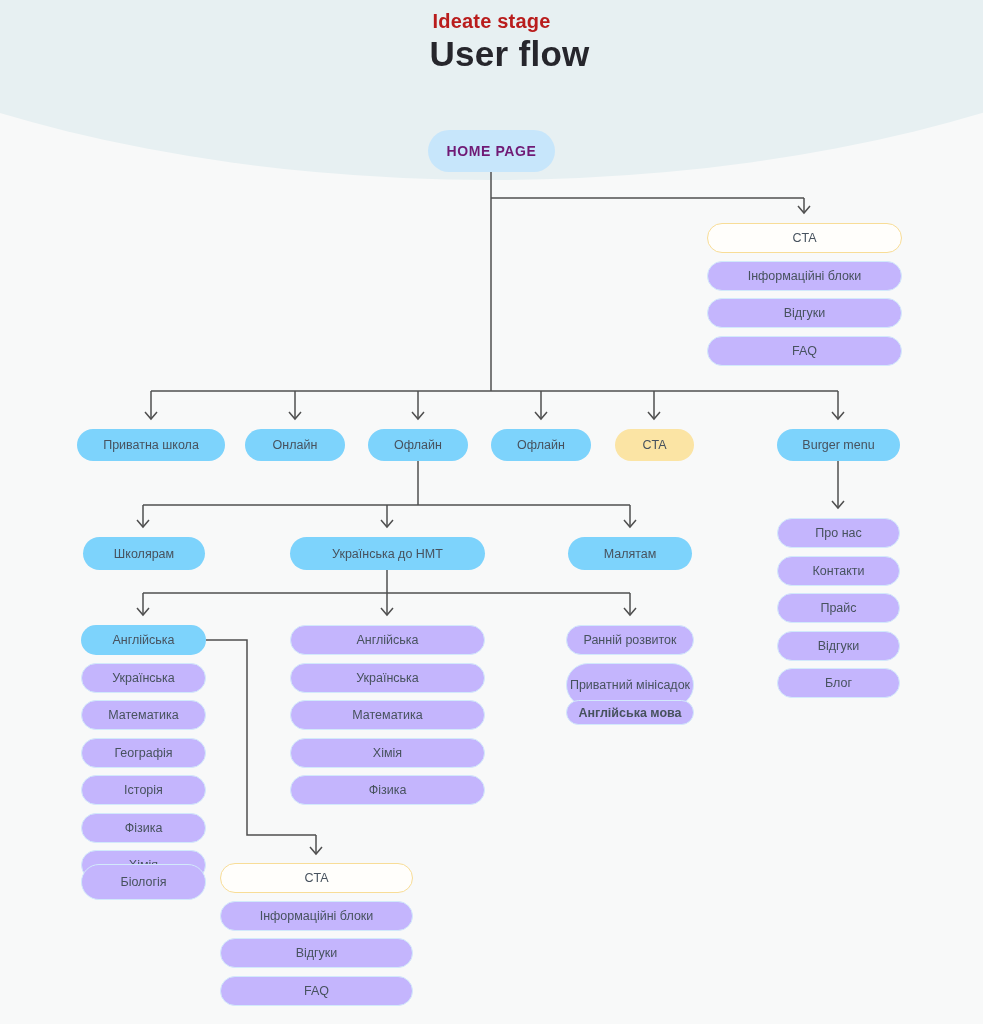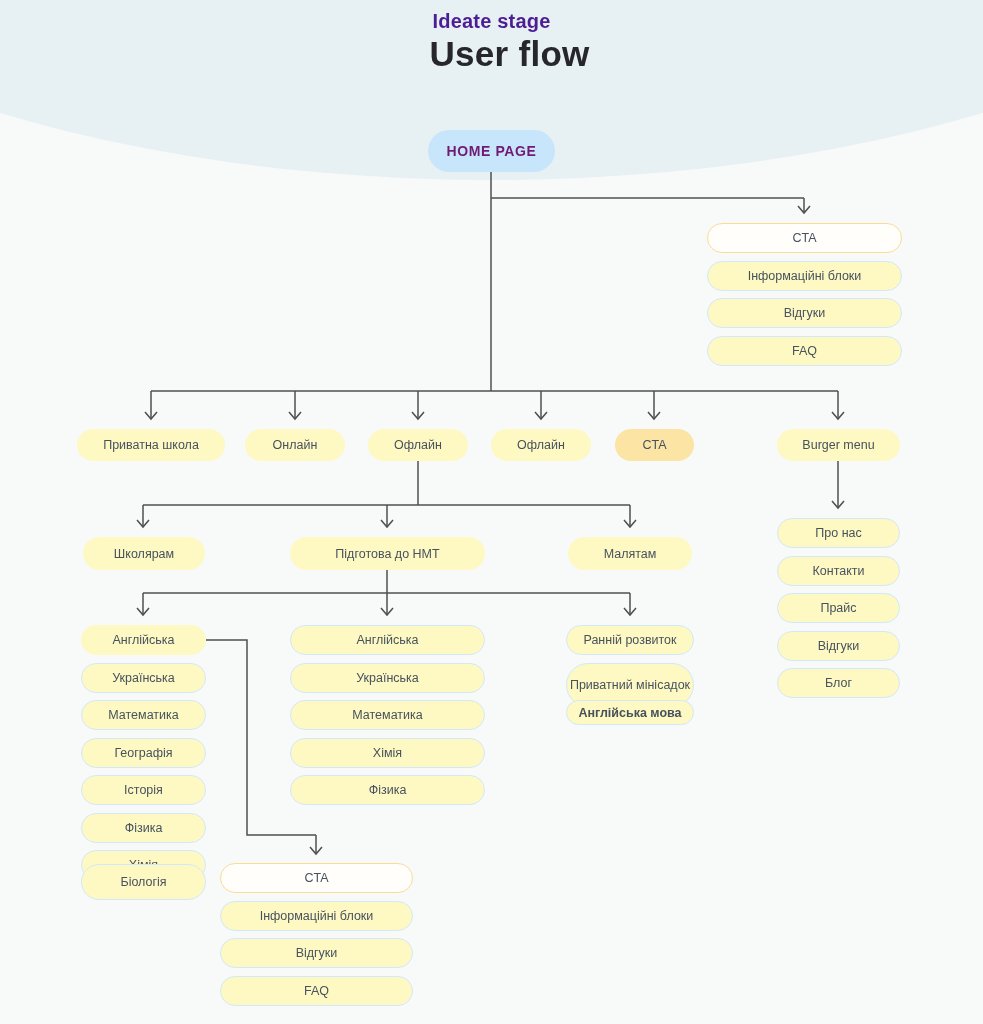--- a/index.html
+++ b/index.html
@@ -5,33 +5,33 @@
   html,body{margin:0;padding:0;background:#f8f9f9;}
   .canvas{
     position:relative;width:983px;height:1024px;overflow:hidden;
     background:#f8f9f9;font-family:"Liberation Sans",sans-serif;
   }
   .band{
     position:absolute;left:-409px;top:-646px;width:1800px;height:826px;
     border-radius:50%;background:#e7f0f2;z-index:0;
   }
   .hdr{position:absolute;left:0;right:0;text-align:center;z-index:2;}
-  .stage{top:10px;font-size:20px;font-weight:700;color:#4c1d95;letter-spacing:.2px;}
+  .stage{top:10px;font-size:20px;font-weight:700;color:#b91c1c;letter-spacing:.2px;}
   .title{top:34px;font-size:35px;font-weight:800;color:#26262c;letter-spacing:.3px;padding-left:36px;}
   .subtitle{top:86px;font-size:13px;color:#4b4b50;}
   #connector-layer{position:absolute;left:0;top:0;width:983px;height:1024px;z-index:1;}
   .conn{fill:none;stroke:#4f4f4f;stroke-width:1.5;}
   #nodes{position:absolute;left:0;top:0;width:983px;height:1024px;z-index:2;}
   .node{
     position:absolute;display:flex;align-items:center;justify-content:center;
     border-radius:9999px;font-size:12.5px;color:#47525e;box-sizing:border-box;
     white-space:nowrap;background:#fff;
   }
-  .node.filled{background:#fef9c3;}
-  .node.outline{background:#fef9c3;border:1.5px solid #d2e9fb;}
+  .node.filled{background:#7dd3fc;}
+  .node.outline{background:#c4b5fd;border:1.5px solid #d2e9fb;}
   .node.yellow-filled{background:#fbe4a4;}
   .node.yellow-outline{background:#fffefb;border:1.5px solid #f8dd97;}
   .node.root{
     background:#c7e6fb;font-weight:700;font-size:14px;color:#701a75;letter-spacing:.6px;
   }
 </style>
 </head>
 <body>
 
 <div class="canvas">
@@ -77,21 +77,21 @@
       <div class="node outline" style="left: 707px; top: 261px; width: 195px; height: 30px;">Інформаційні блоки</div>
       <div class="node outline" style="left: 707px; top: 298px; width: 195px; height: 30px;">Відгуки</div>
       <div class="node outline" style="left: 707px; top: 336px; width: 195px; height: 30px;">FAQ</div>
       <div class="node filled" style="left: 77px; top: 429px; width: 148px; height: 32px;">Приватна школа</div>
       <div class="node filled" style="left: 245px; top: 429px; width: 100px; height: 32px;">Онлайн</div>
       <div class="node filled" style="left: 368px; top: 429px; width: 100px; height: 32px;">Офлайн</div>
       <div class="node filled" style="left: 491px; top: 429px; width: 100px; height: 32px;">Офлайн</div>
       <div class="node yellow-filled" style="left: 615px; top: 429px; width: 79px; height: 32px;">CTA</div>
       <div class="node filled" style="left: 777px; top: 429px; width: 123px; height: 32px;">Burger menu</div>
       <div class="node filled" style="left: 83px; top: 537px; width: 122px; height: 33px;">Школярам</div>
-      <div class="node filled" style="left: 290px; top: 537px; width: 195px; height: 33px;">Підготова до НМТ</div>
+      <div class="node filled" style="left: 290px; top: 537px; width: 195px; height: 33px;">Українська до НМТ</div>
       <div class="node filled" style="left: 568px; top: 537px; width: 124px; height: 33px;">Малятам</div>
       <div class="node outline" style="left: 777px; top: 518px; width: 123px; height: 30px;">Про нас</div>
       <div class="node outline" style="left: 777px; top: 556px; width: 123px; height: 30px;">Контакти</div>
       <div class="node outline" style="left: 777px; top: 593px; width: 123px; height: 30px;">Прайс</div>
       <div class="node outline" style="left: 777px; top: 631px; width: 123px; height: 30px;">Відгуки</div>
       <div class="node outline" style="left: 777px; top: 668px; width: 123px; height: 30px;">Блог</div>
       <div class="node filled" style="left: 81px; top: 625px; width: 125px; height: 30px;">Англійська</div>
       <div class="node outline" style="left: 81px; top: 663px; width: 125px; height: 30px;">Українська</div>
       <div class="node outline" style="left: 81px; top: 700px; width: 125px; height: 30px;">Математика</div>
       <div class="node outline" style="left: 81px; top: 738px; width: 125px; height: 30px;">Географія</div>

